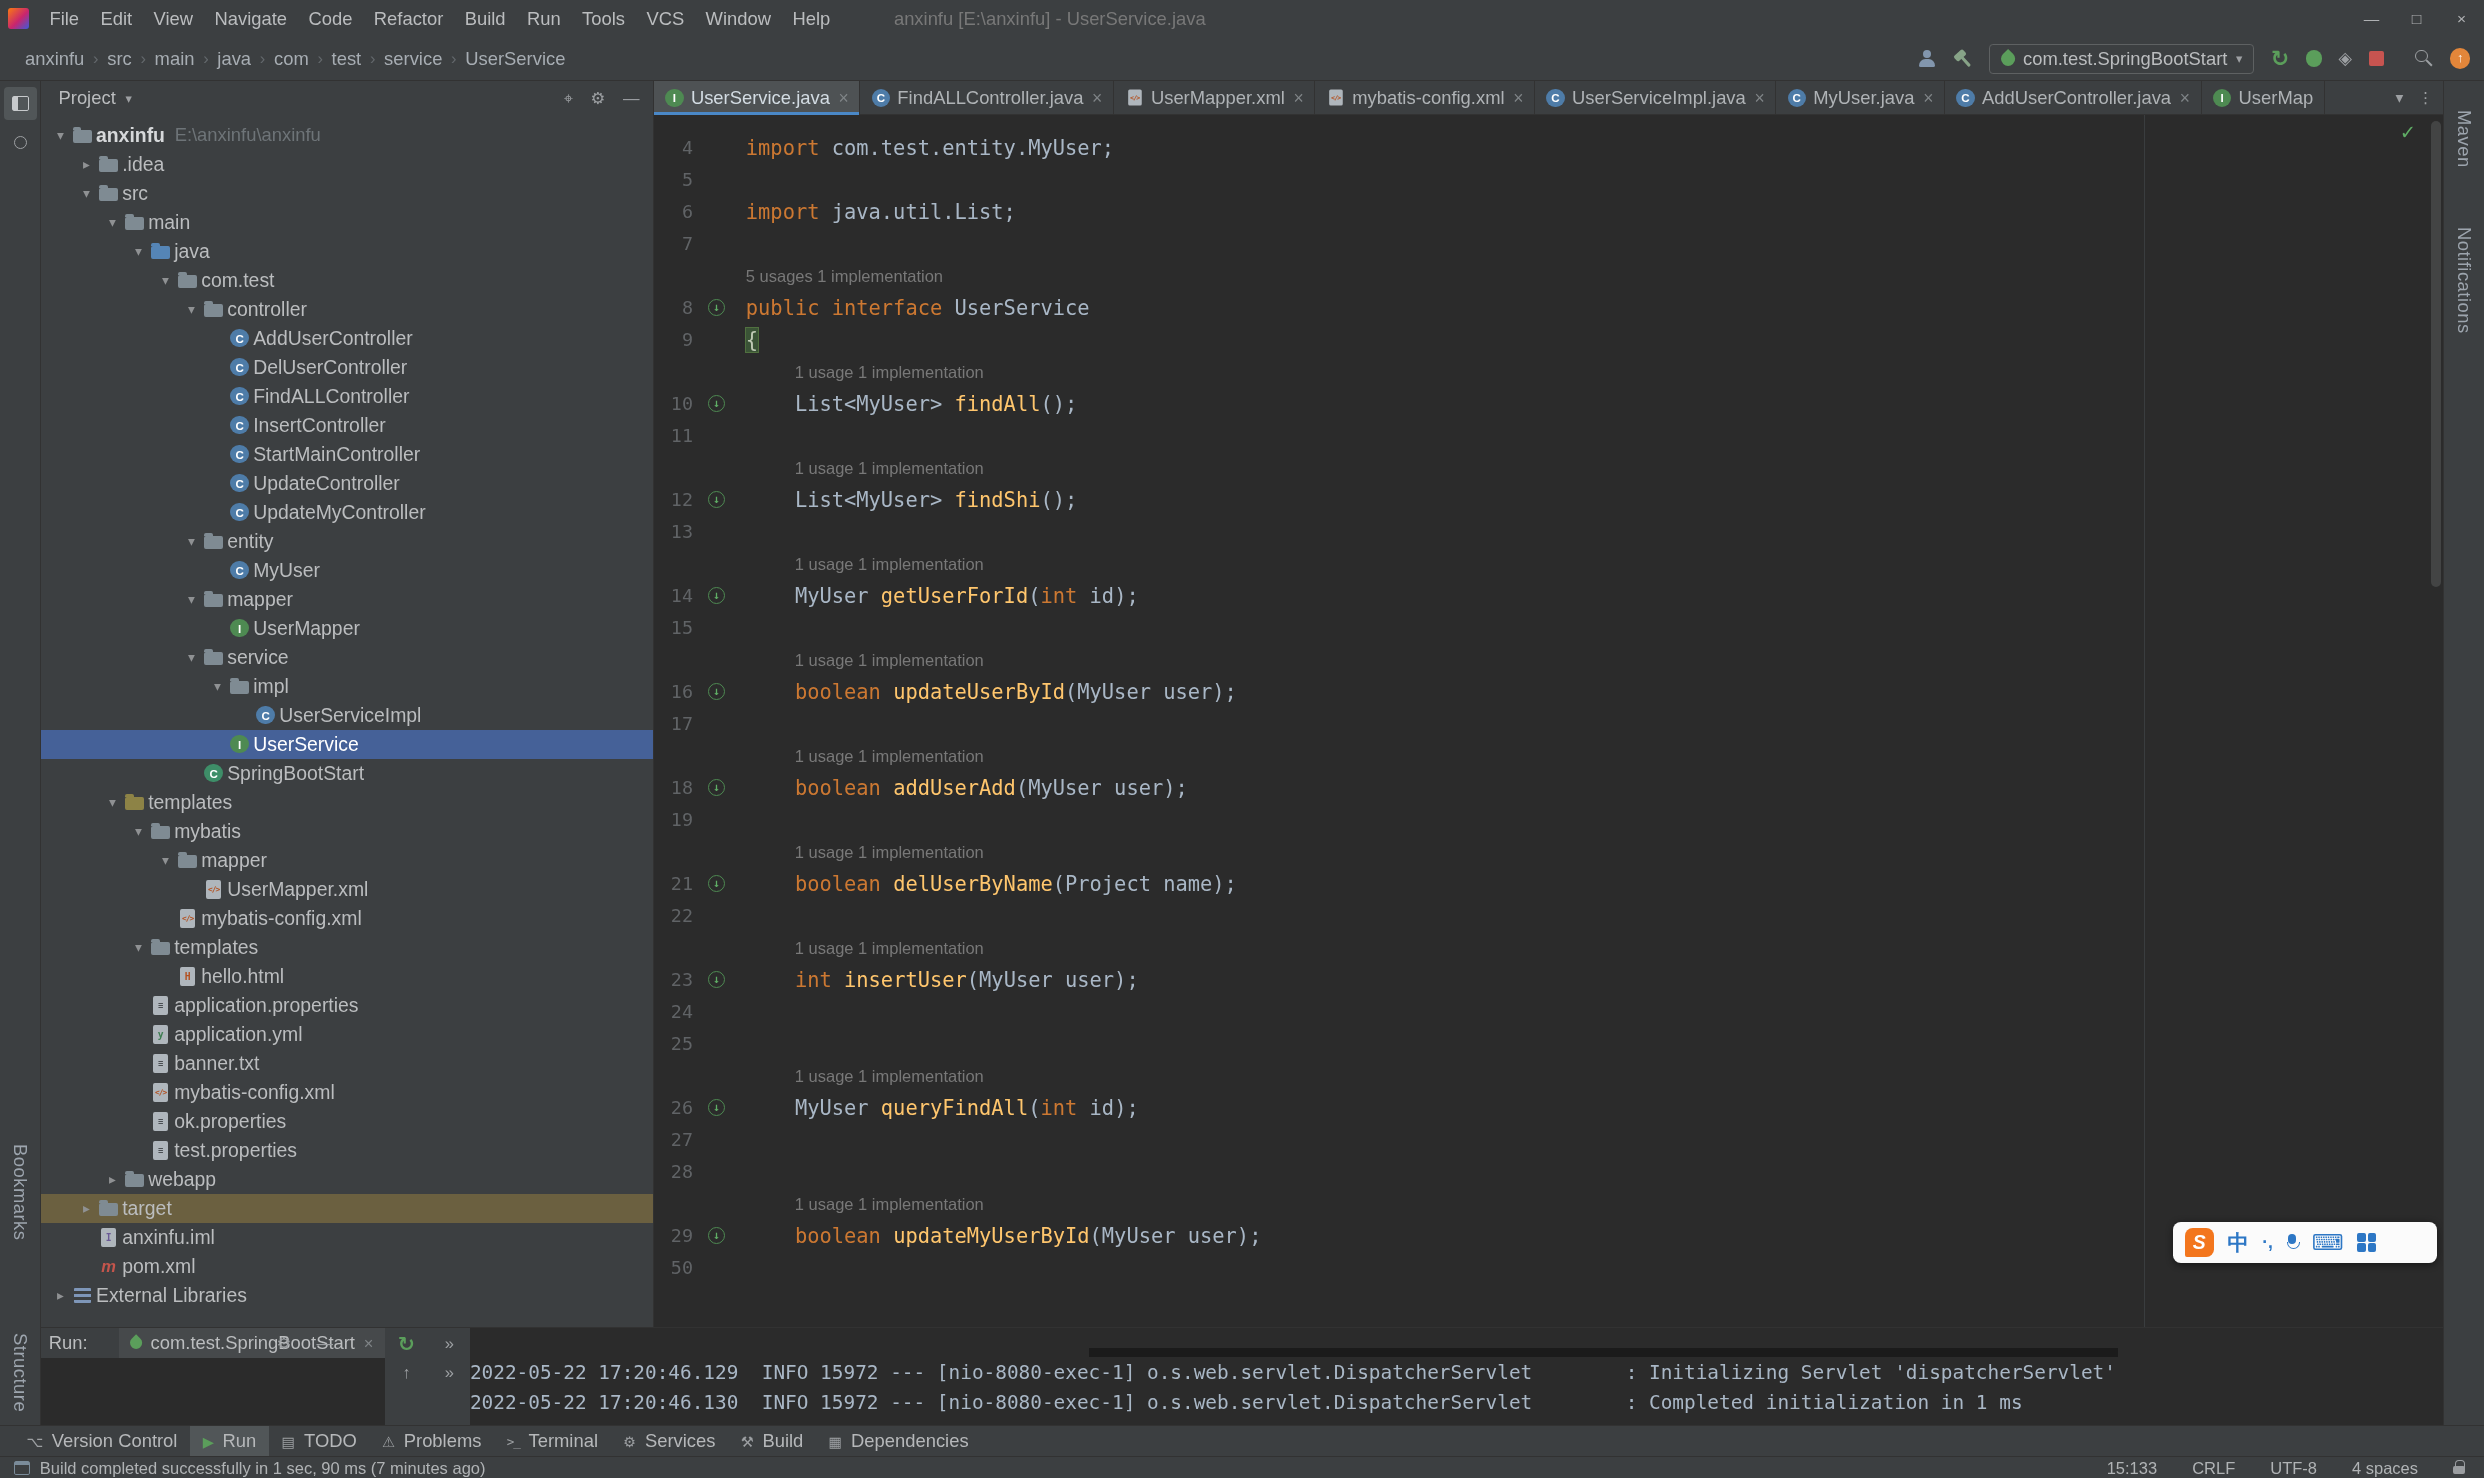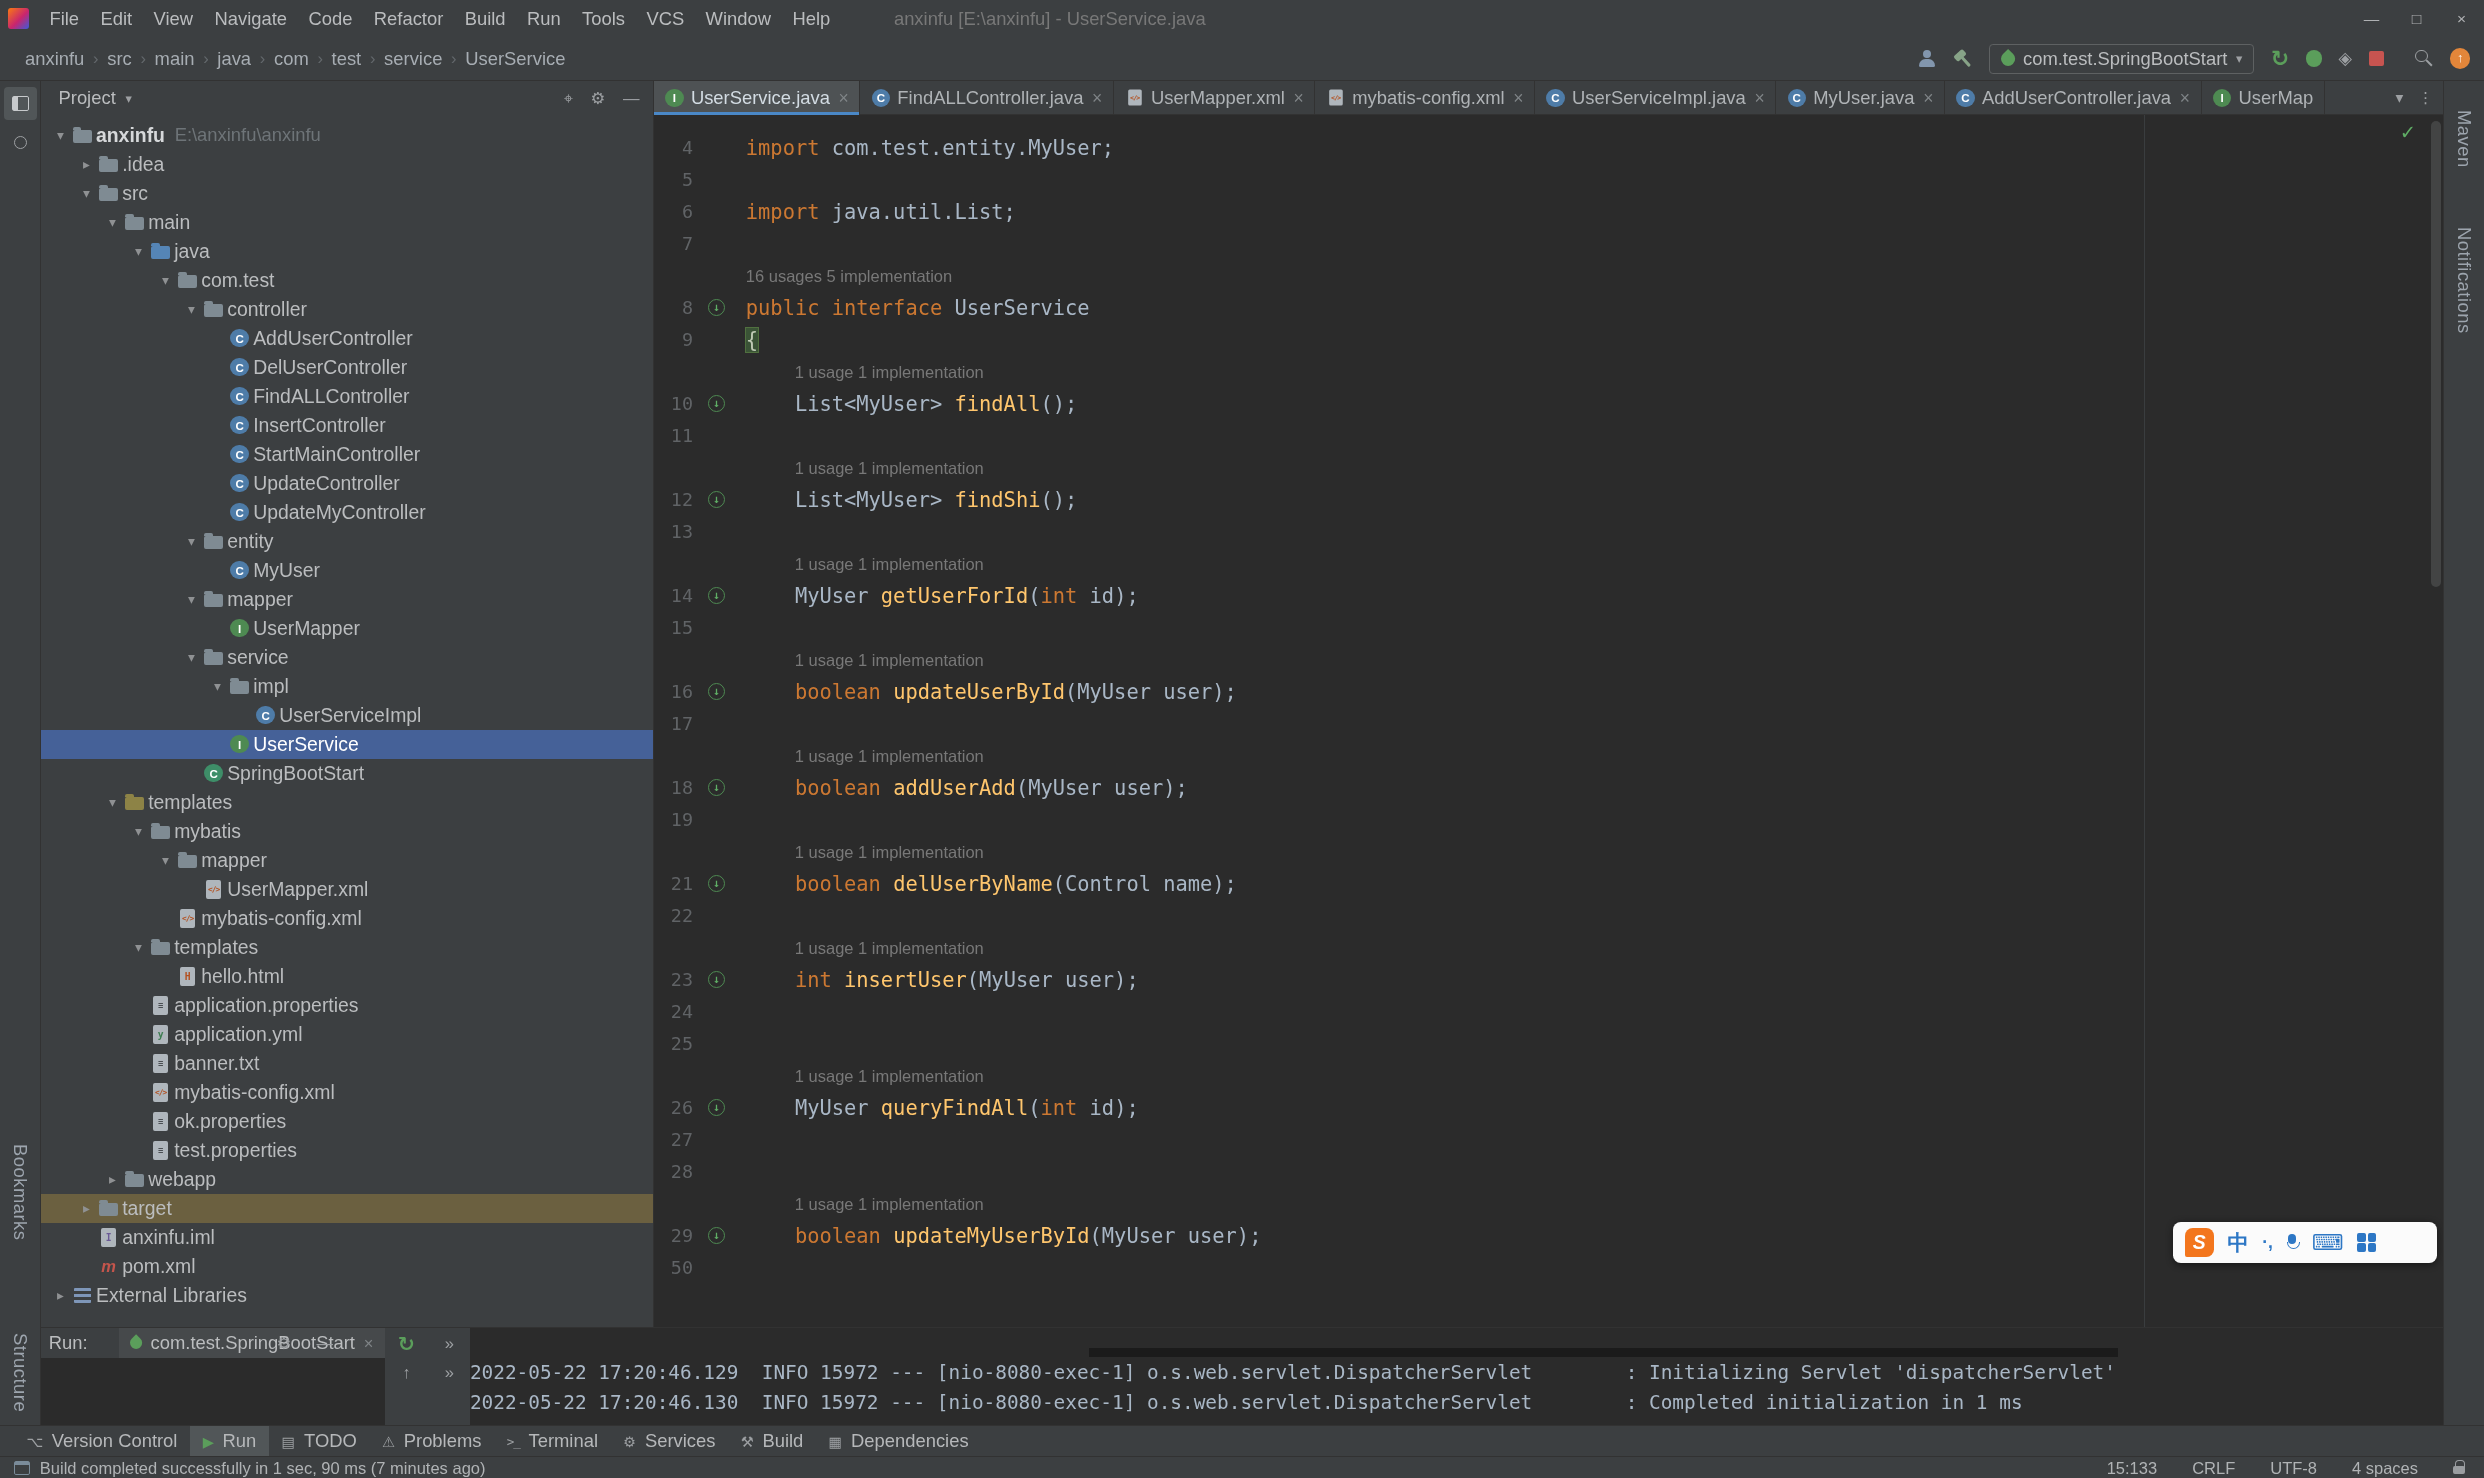--- a/index.html
+++ b/index.html
@@ -637,21 +637,21 @@
                 <span class="ctext"><span class="tok-k">import </span><span class="tok-p">java.util.List;</span></span>
               </div>
               <div class="crow">
                 <span class="ln">7</span>
                 <span class="gut"></span>
                 <span class="ctext"></span>
               </div>
               <div class="crow">
                 <span class="ln"></span>
                 <span class="gut"></span>
-                <span class="hint" style="margin-left: 0px;">16 usages   5 implementation</span>
+                <span class="hint" style="margin-left: 0px;">5 usages   1 implementation</span>
               </div>
               <div class="crow">
                 <span class="ln">8</span>
                 <span class="gut">
                   <span class="impl">
                     <span>↓</span>
                   </span>
                 </span>
                 <span class="ctext"><span class="tok-k">public interface </span><span class="tok-p">UserService</span></span>
               </div>
@@ -760,21 +760,21 @@
                 <span class="gut"></span>
                 <span class="hint" style="margin-left: 49px;">1 usage   1 implementation</span>
               </div>
               <div class="crow">
                 <span class="ln">21</span>
                 <span class="gut">
                   <span class="impl">
                     <span>↓</span>
                   </span>
                 </span>
-                <span class="ctext"><span class="tok-p">    </span><span class="tok-k">boolean</span><span class="tok-p"> </span><span class="tok-m">delUserByName</span><span class="tok-p">(Control name);</span></span>
+                <span class="ctext"><span class="tok-p">    </span><span class="tok-k">boolean</span><span class="tok-p"> </span><span class="tok-m">delUserByName</span><span class="tok-p">(Project name);</span></span>
               </div>
               <div class="crow">
                 <span class="ln">22</span>
                 <span class="gut"></span>
                 <span class="ctext"></span>
               </div>
               <div class="crow">
                 <span class="ln"></span>
                 <span class="gut"></span>
                 <span class="hint" style="margin-left: 49px;">1 usage   1 implementation</span>

